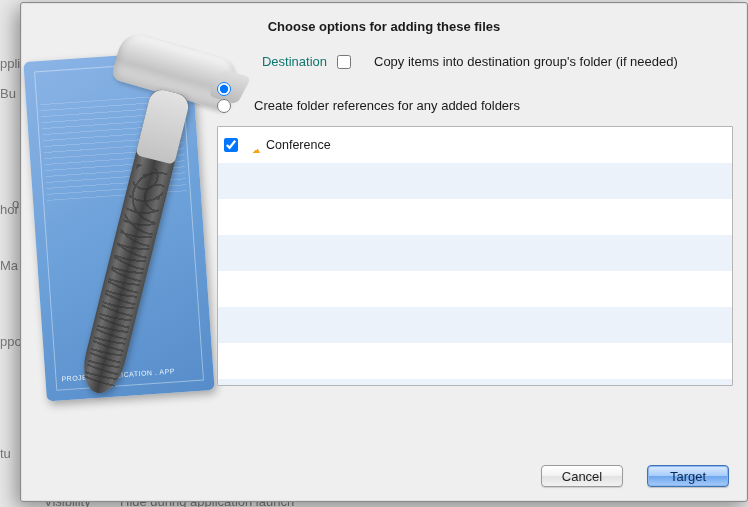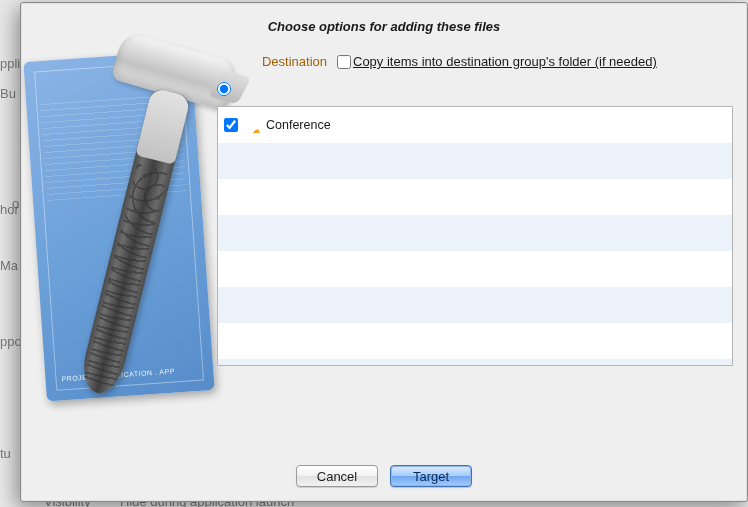--- a/index.html
+++ b/index.html
@@ -38,21 +38,20 @@
       box-shadow: -4px 6px 20px rgba(0,0,0,0.4), 0 0 0 1px rgba(0,0,0,0.05) inset;
       display: flex;
       flex-direction: column;
     }
 
     .sheet-title {
       text-align: center;
       font-weight: bold;
       font-size: 13px;
       padding: 16px 0 14px;
-      font-style: italic;
     }
 
     .sheet-body {
       flex: 1;
       display: flex;
       padding: 0 14px 0 14px;
       gap: 14px;
     }
 
     .illustration {
@@ -155,31 +154,30 @@
 
     .opt-row {
       display: flex;
       align-items: flex-start;
       gap: 10px;
     }
     .opt-label {
       width: 110px;
       text-align: right;
       padding-top: 2px;
-      color: #a16207;
+      color: #0f766e;
     }
     .opt-controls {
       flex: 1;
     }
     .opt-controls label {
       display: flex;
       align-items: center;
-      gap: 2px;
+      gap: 23px;
       line-height: 20px;
-      text-decoration: underline;
     }
 
     input[type=checkbox], input[type=radio] {
       width: 14px; height: 14px;
     }
 
     .targets-box {
       border: 1px solid #b4b4b4;
       background: #fff;
       height: 260px;
@@ -204,23 +202,23 @@
       clip-path: polygon(50% 0, 100% 100%, 0 100%);
     }
     .test-icon {
       width: 14px; height: 14px; border-radius: 50%;
       background: radial-gradient(circle at 30% 30%, #fff, #e0e0e0);
       border: 1px solid #ccc;
     }
 
     .button-bar {
       display: flex;
-      justify-content: center;
-      gap: 12px;
-      padding: 12px 10px 14px;
+      justify-content: flex-end;
+      gap: 24px;
+      padding: 12px 18px 14px;
     }
     .aqua-btn {
       min-width: 82px;
       height: 22px;
       border-radius: 4px;
       border: 1px solid #9a9a9a;
       background: linear-gradient(180deg, #ffffff 0%, #f2f2f2 48%, #e2e2e2 52%, #f2f2f2 100%);
       font-size: 13px;
       color: #222;
       box-shadow: 0 1px 1px rgba(0,0,0,0.15);
@@ -274,20 +272,24 @@
             <span>Copy items into destination group's folder (if needed)</span>
           </label>
         </div>
       </div>
 
       <div class="opt-row">
         <div class="opt-controls">
           <label>
             <input type="radio" name="folders" checked="" style="">
           </label>
+          <label>
+            <input type="radio" name="folders" style="">
+            <span>Create folder references for any added folders</span>
+          </label>
         </div>
       </div>
 
       <div class="opt-row" style="flex:1;align-items:stretch">
         <div class="opt-controls" style="display:flex">
           <div class="targets-box" style="flex:1">
             <div class="target-row">
               <input type="checkbox" checked="" style="">
               <span class="app-icon"></span>
               <span>Conference</span>

